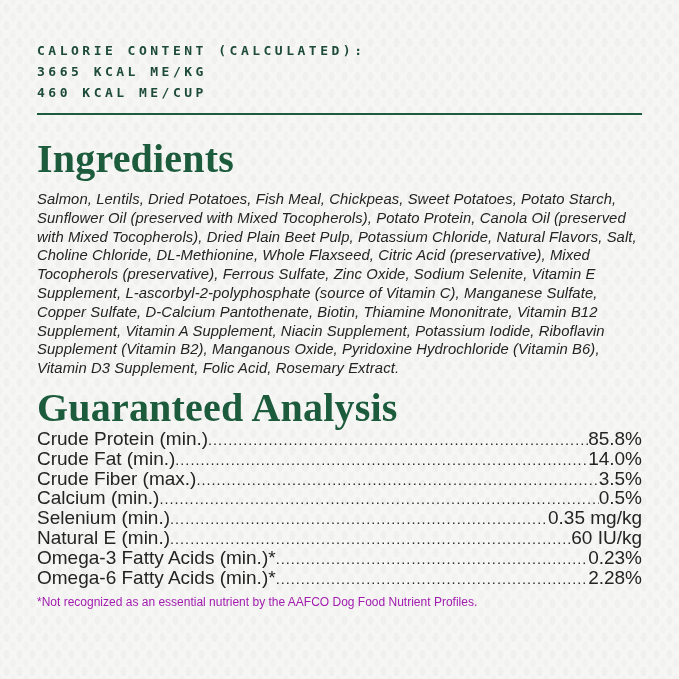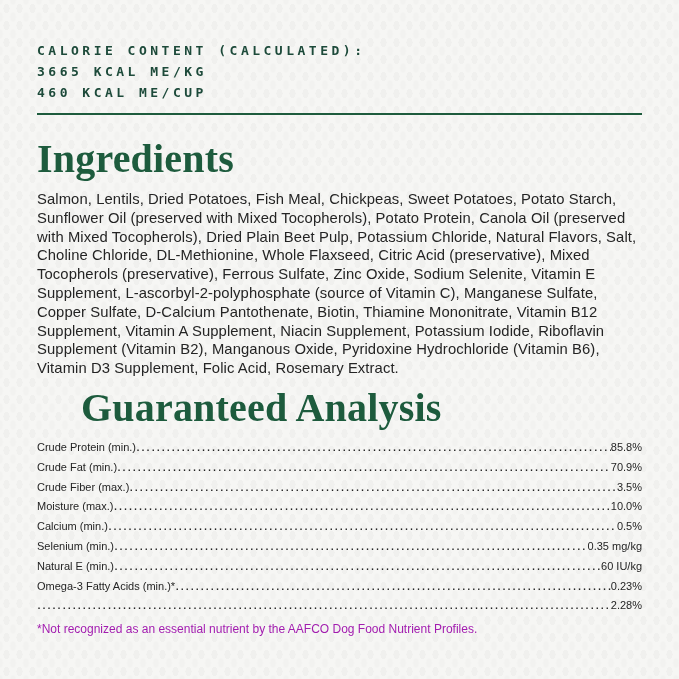--- a/index.html
+++ b/index.html
@@ -56,29 +56,29 @@
   .ingredients-title { margin-top: 22px; }
 
   
   .ingredients-body {
     margin-top: 9px;
     width: 612px;
     font-size: 14.8px;
     line-height: 18.8px;
     letter-spacing: 0.1px;
     color: #242424;
+    font-style: italic;
   }
 
   
-  .analysis-title { margin-top: 8px; margin-left: 44px; }
+  .analysis-title { margin-top: 8px; }
 
   .ga-table {
-    margin-top: 7px;
     width: 605px;
-    font-size: 11px;
+    font-size: 19px;
     line-height: 18.8px;
     color: #242424;
   }
 
   .ga-row {
     display: flex;
     align-items: baseline;
   }
 
   .ga-label { white-space: nowrap; }
@@ -130,31 +130,26 @@
 
   <div class="ga-table">
     <div class="ga-row">
       <span class="ga-label">Crude Protein (min.)</span>
       <span class="ga-leader"></span>
       <span class="ga-value">85.8%</span>
     </div>
     <div class="ga-row">
       <span class="ga-label">Crude Fat (min.)</span>
       <span class="ga-leader"></span>
-      <span class="ga-value">70.9%</span>
+      <span class="ga-value">14.0%</span>
     </div>
     <div class="ga-row">
       <span class="ga-label">Crude Fiber (max.)</span>
       <span class="ga-leader"></span>
       <span class="ga-value">3.5%</span>
-    </div>
-    <div class="ga-row">
-      <span class="ga-label">Moisture (max.)</span>
-      <span class="ga-leader"></span>
-      <span class="ga-value">10.0%</span>
     </div>
     <div class="ga-row">
       <span class="ga-label">Calcium (min.)</span>
       <span class="ga-leader"></span>
       <span class="ga-value">0.5%</span>
     </div>
     <div class="ga-row">
       <span class="ga-label">Selenium (min.)</span>
       <span class="ga-leader"></span>
       <span class="ga-value">0.35 mg/kg</span>
@@ -163,20 +158,21 @@
       <span class="ga-label">Natural E (min.)</span>
       <span class="ga-leader"></span>
       <span class="ga-value">60 IU/kg</span>
     </div>
     <div class="ga-row">
       <span class="ga-label">Omega-3 Fatty Acids (min.)*</span>
       <span class="ga-leader"></span>
       <span class="ga-value">0.23%</span>
     </div>
     <div class="ga-row">
+      <span class="ga-label">Omega-6 Fatty Acids (min.)*</span>
       <span class="ga-leader"></span>
       <span class="ga-value">2.28%</span>
     </div>
   </div>
 
   <div class="ga-footnote">*Not recognized as an essential nutrient by the AAFCO Dog Food Nutrient Profiles.</div>
 
 </div>
 
 </body></html>

